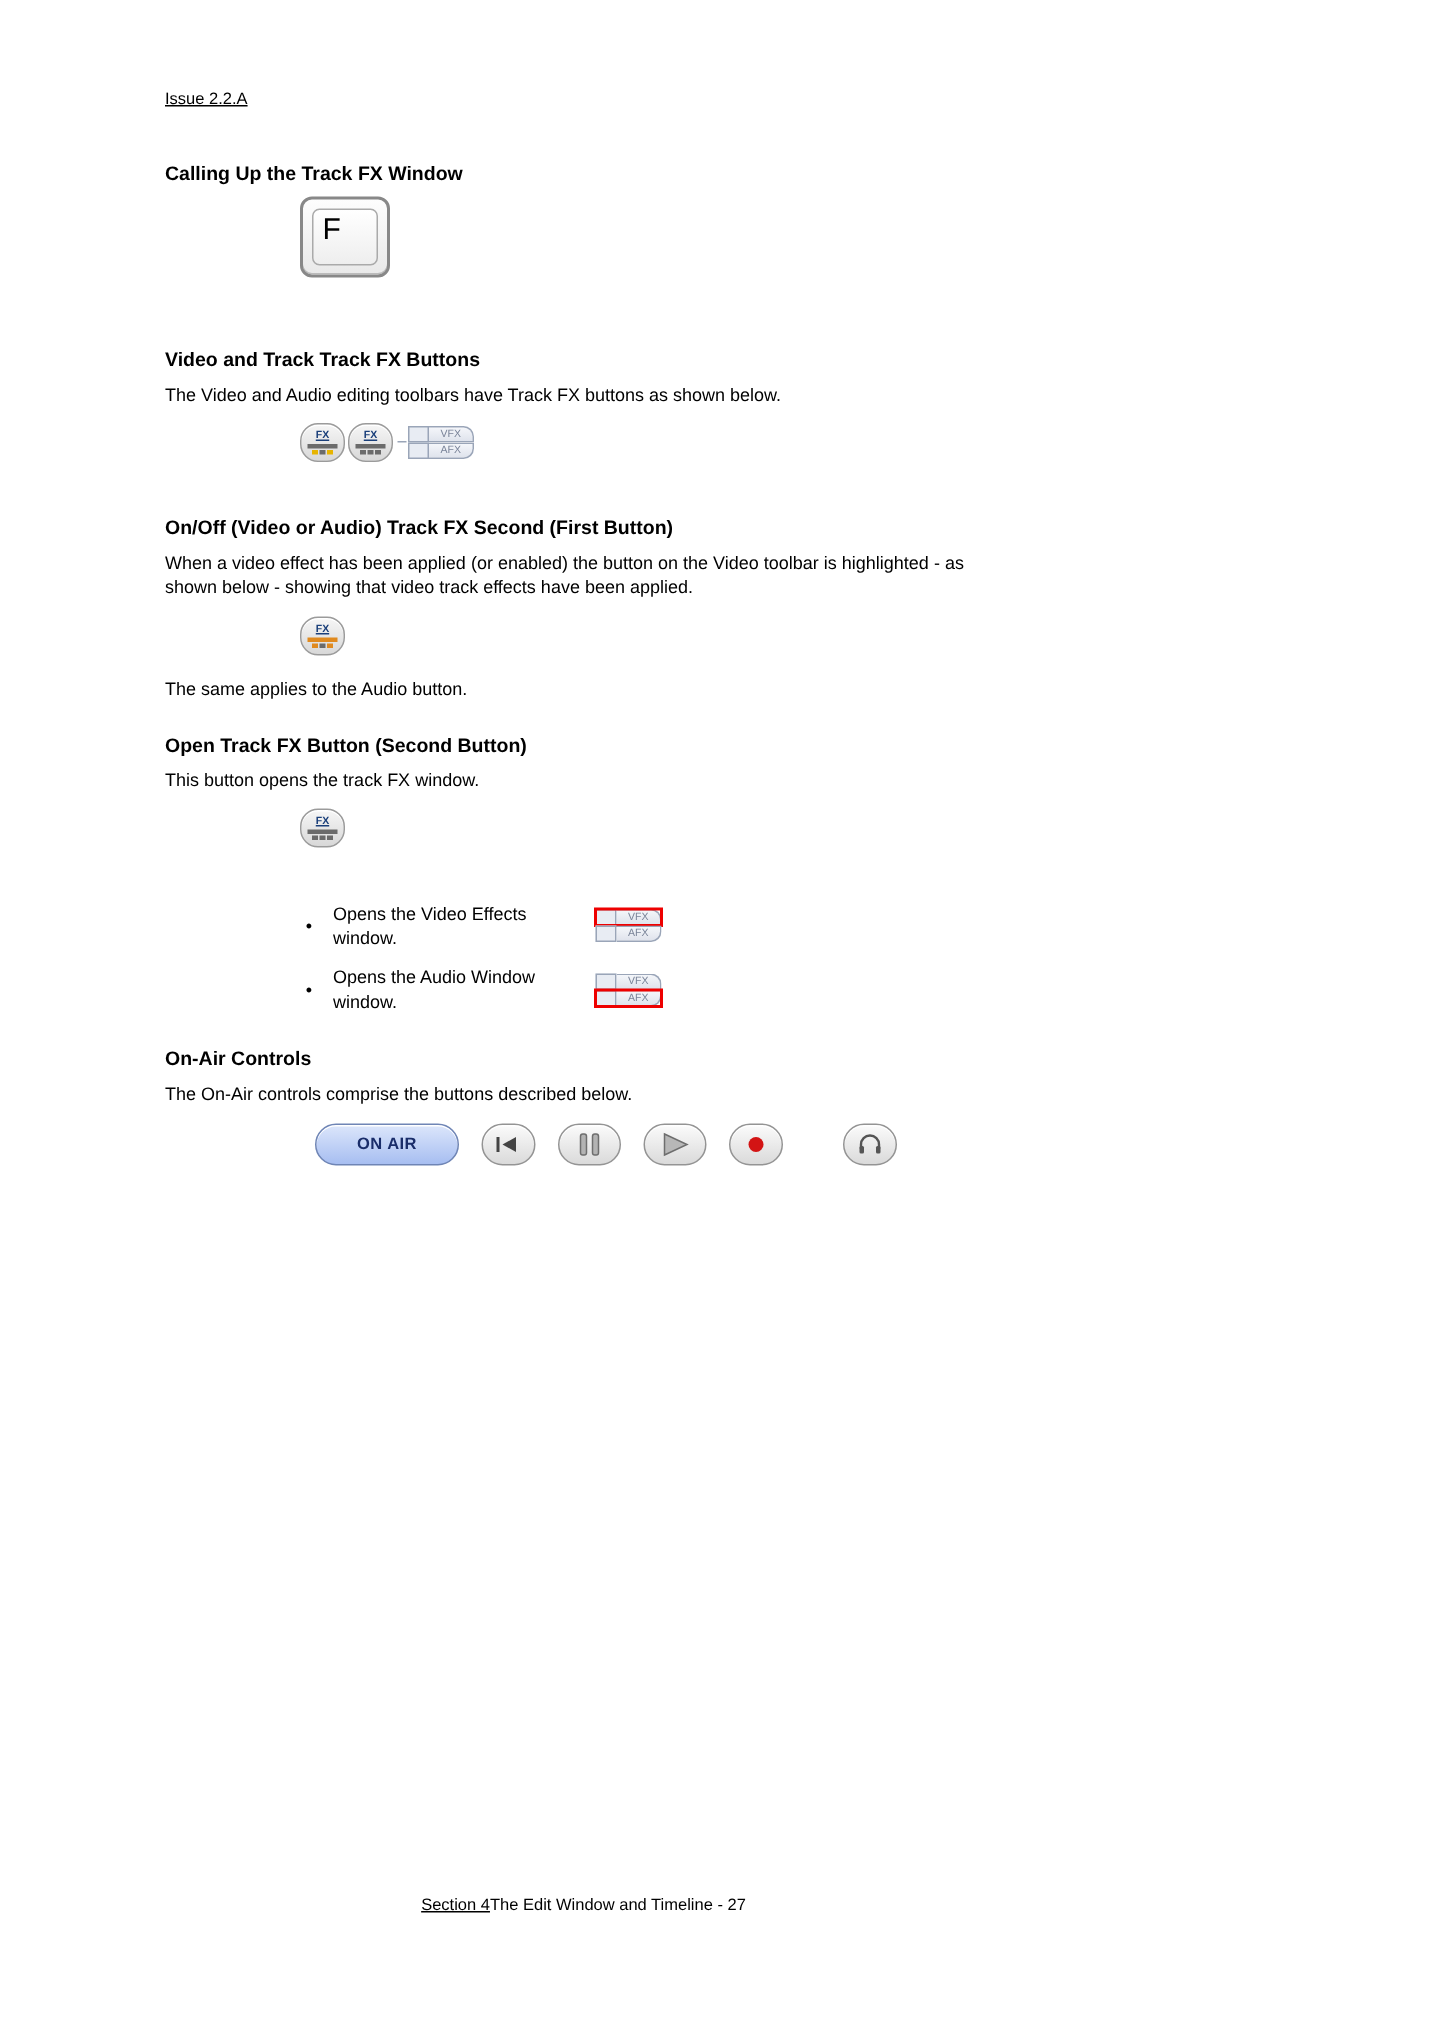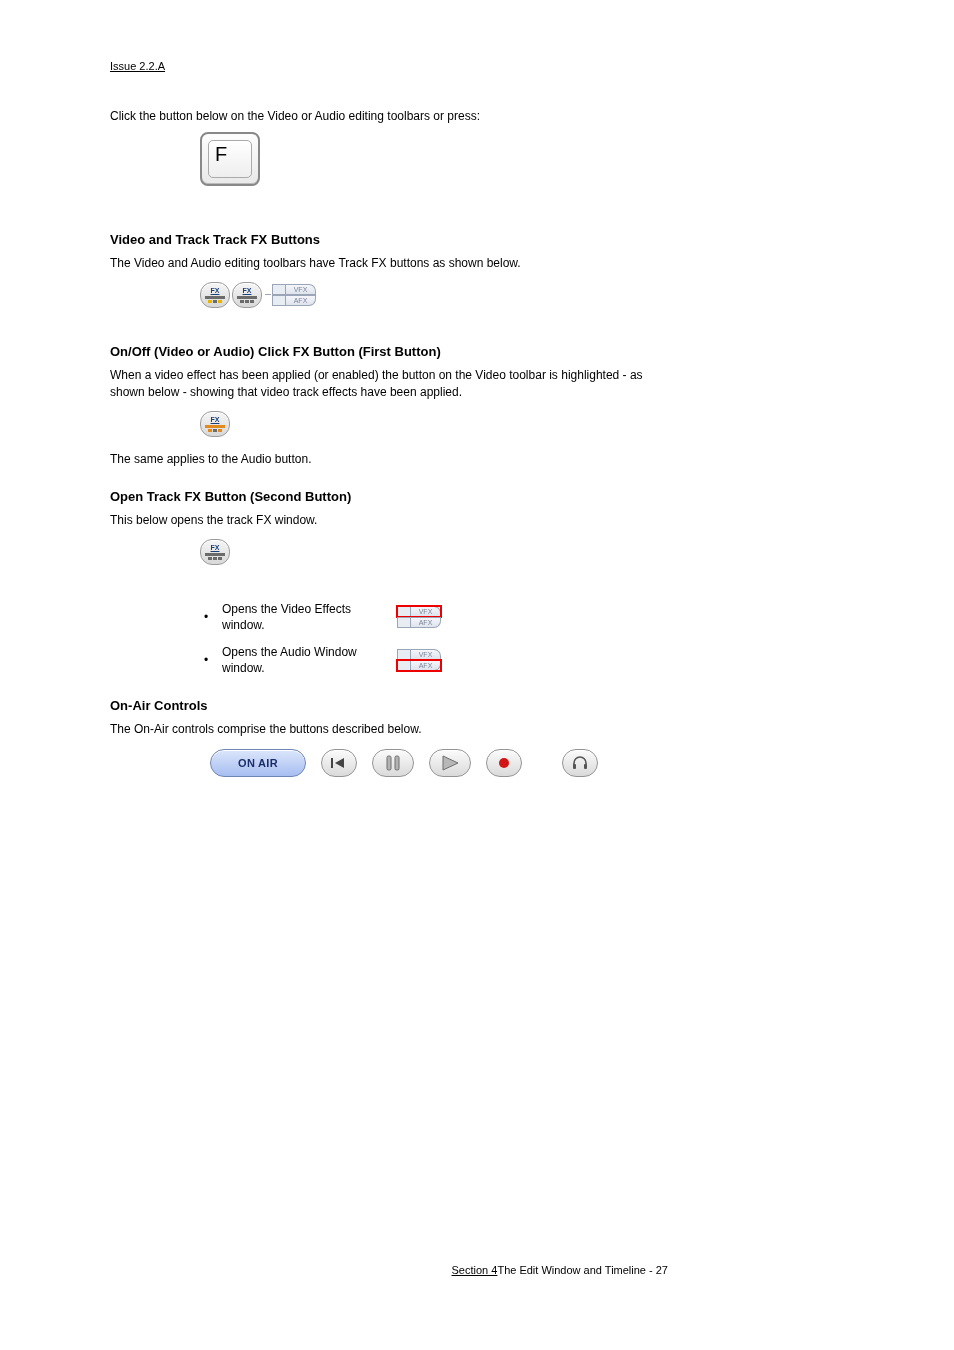--- a/index.html
+++ b/index.html
@@ -36,21 +36,21 @@
   }
   .indent {
     margin-left: 90px;
   }
   .footer {
     position: absolute;
     bottom: 74px;
     left: 110px;
     right: 100px;
     display: flex;
-    justify-content: flex-end;
+    justify-content: center;
     font-size: 11px;
     align-items: baseline;
   }
   .footer .left {
     text-decoration: underline;
   }
 
   
   .keycap {
     width: 56px;
@@ -223,21 +223,21 @@
     flex-shrink: 0;
   }
 </style>
 </head>
 <body>
 
 <div class="page">
   <div class="header">Issue 2.2.A</div>
 
   <div class="section">
-    <div class="body-text">Click the button below on the Video or Audio editing toolbars or press:</div>
+    <div class="section-title">Calling Up the Track FX Window</div>
     <div class="keycap">
       <div class="inner">F</div>
     </div>
   </div>
 
   <div class="section">
     <div class="section-title">Video and Track Track FX Buttons</div>
     <div class="body-text">The Video and Audio editing toolbars have Track FX buttons as shown below.</div>
 
     <div class="fx-group">
@@ -275,21 +275,21 @@
         </span>
         <span class="row bot">
           <span class="box"></span>
           <span class="tab">AFX</span>
         </span>
       </span>
     </div>
   </div>
 
   <div class="section">
-    <div class="section-title">On/Off (Video or Audio) Click FX Button (First Button)</div>
+    <div class="section-title">On/Off (Video or Audio) Track FX Second (First Button)</div>
     <div class="body-text">When a video effect has been applied (or enabled) the button on the Video toolbar is highlighted - as shown below - showing that video track effects have been applied.</div>
 
     <div class="single-pill">
       <span class="pill">
         <span class="pill-inner">
           <span class="fx-label">FX</span>
           <span class="fx-glyph">
             <span class="bar orange"></span>
             <span class="glyph-row">
               <span class="bar tiny orange"></span>
@@ -299,21 +299,21 @@
           </span>
         </span>
       </span>
     </div>
 
     <div class="body-text">The same applies to the Audio button.</div>
   </div>
 
   <div class="section">
     <div class="section-title">Open Track FX Button (Second Button)</div>
-    <div class="body-text">This below opens the track FX window.</div>
+    <div class="body-text">This button opens the track FX window.</div>
 
     <div class="single-pill">
       <span class="pill">
         <span class="pill-inner">
           <span class="fx-label">FX</span>
           <span class="fx-glyph">
             <span class="bar grey"></span>
             <span class="glyph-row">
               <span class="bar tiny grey"></span>
                 <span class="bar tiny grey"></span>

